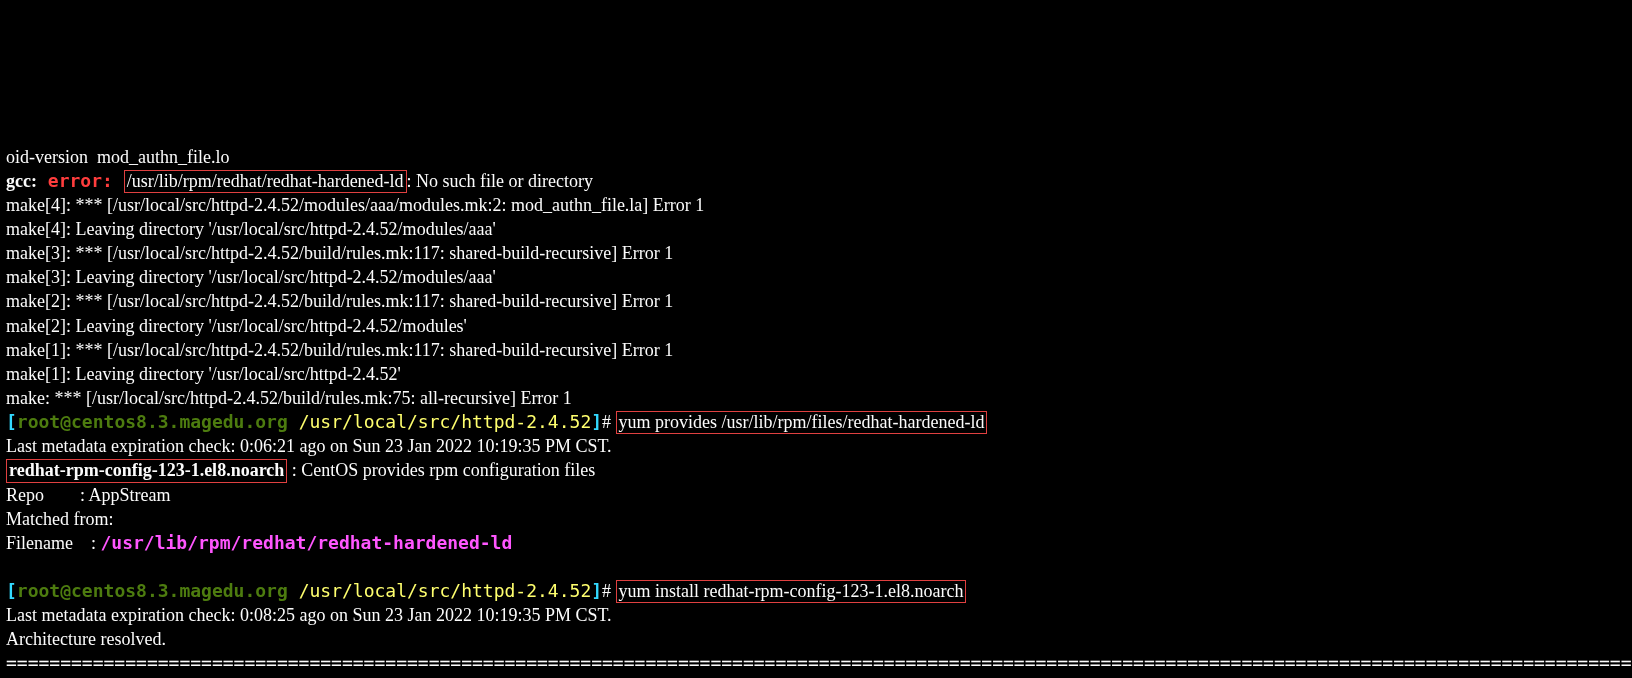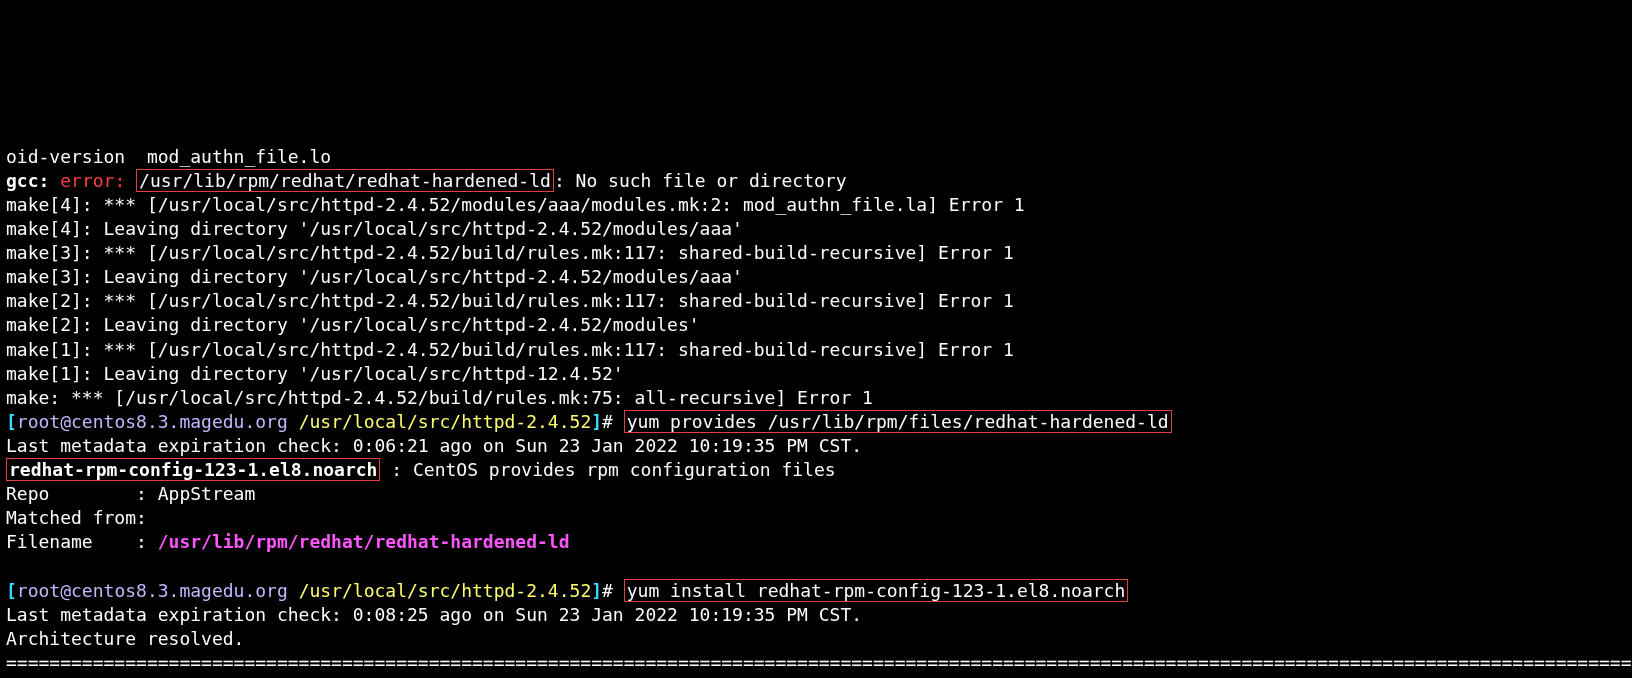--- a/index.html
+++ b/index.html
@@ -8,23 +8,23 @@
     background: #000;
     color: #fcfcfc;
     font-family: "DejaVu Sans Mono", "Liberation Mono", Consolas, monospace;
     font-size: 18px;
     line-height: 1.34;
     white-space: pre;
     width: 1632px;
     overflow: hidden;
   }
   .term { padding: 0 6px 4px 6px; }
-  .white  { color: #fcfcfc; }
-  .red    { color: #ff3d3d; font-weight: normal; }
-  .green  { color: #c4b5fd; font-weight: normal; }
+  .white  { color: #fcfcfc; font-family: Liberation Serif, serif; }
+  .red    { color: #ff3d3d; font-weight: bold; }
+  .green  { color: #4d7c0f; font-weight: bold; }
   .yellow { color: #ffff6e; font-weight: normal; }
   .cyan   { color: #33d9ff; font-weight: bold; }
   .magenta{ color: #ff56ff; font-weight: bold; }
   .box-red { border: 1px solid #e04040; padding: 0 2px; display:inline-block; line-height:1.18;}
   .bold   { font-weight: bold; text-align: right; }
   .hr     { color:#fcfcfc; letter-spacing:0; }
   .cols   { display:flex; justify-content:space-between; padding:0 6px 0 2px; }
   .colP   { width:430px; }
   .colA   { width:280px; }
   .colV   { width:330px; }
@@ -39,21 +39,21 @@
 <div class="term">
 <span class="white">oid-version  mod_authn_file.lo</span>
 <span class="white bold">gcc:</span> <span class="red">error:</span> <span class="box-red white">/usr/lib/rpm/redhat/redhat-hardened-ld</span><span class="white">: No such file or directory</span>
 <span class="white">make[4]: *** [/usr/local/src/httpd-2.4.52/modules/aaa/modules.mk:2: mod_authn_file.la] Error 1</span>
 <span class="white">make[4]: Leaving directory '/usr/local/src/httpd-2.4.52/modules/aaa'</span>
 <span class="white">make[3]: *** [/usr/local/src/httpd-2.4.52/build/rules.mk:117: shared-build-recursive] Error 1</span>
 <span class="white">make[3]: Leaving directory '/usr/local/src/httpd-2.4.52/modules/aaa'</span>
 <span class="white">make[2]: *** [/usr/local/src/httpd-2.4.52/build/rules.mk:117: shared-build-recursive] Error 1</span>
 <span class="white">make[2]: Leaving directory '/usr/local/src/httpd-2.4.52/modules'</span>
 <span class="white">make[1]: *** [/usr/local/src/httpd-2.4.52/build/rules.mk:117: shared-build-recursive] Error 1</span>
-<span class="white">make[1]: Leaving directory '/usr/local/src/httpd-12.4.52'</span>
+<span class="white">make[1]: Leaving directory '/usr/local/src/httpd-2.4.52'</span>
 <span class="white">make: *** [/usr/local/src/httpd-2.4.52/build/rules.mk:75: all-recursive] Error 1</span>
 <span class="cyan">[</span><span class="green">root@centos8.3.magedu.org</span> <span class="yellow">/usr/local/src/httpd-2.4.52</span><span class="cyan">]</span><span class="white"># </span><span class="box-red white">yum provides /usr/lib/rpm/files/redhat-hardened-ld</span>
 <span class="white">Last metadata expiration check: 0:06:21 ago on Sun 23 Jan 2022 10:19:35 PM CST.</span>
 <span class="box-red white bold">redhat-rpm-config-123-1.el8.noarch</span><span class="white"> : CentOS provides rpm configuration files</span>
 <span class="white">Repo        : AppStream</span>
 <span class="white">Matched from:</span>
 <span class="white">Filename    : </span><span class="magenta">/usr/lib/rpm/redhat/redhat-hardened-ld</span>
 
 <span class="cyan">[</span><span class="green">root@centos8.3.magedu.org</span> <span class="yellow">/usr/local/src/httpd-2.4.52</span><span class="cyan">]</span><span class="white"># </span><span class="box-red white">yum install redhat-rpm-config-123-1.el8.noarch</span>
 <span class="white">Last metadata expiration check: 0:08:25 ago on Sun 23 Jan 2022 10:19:35 PM CST.</span>

